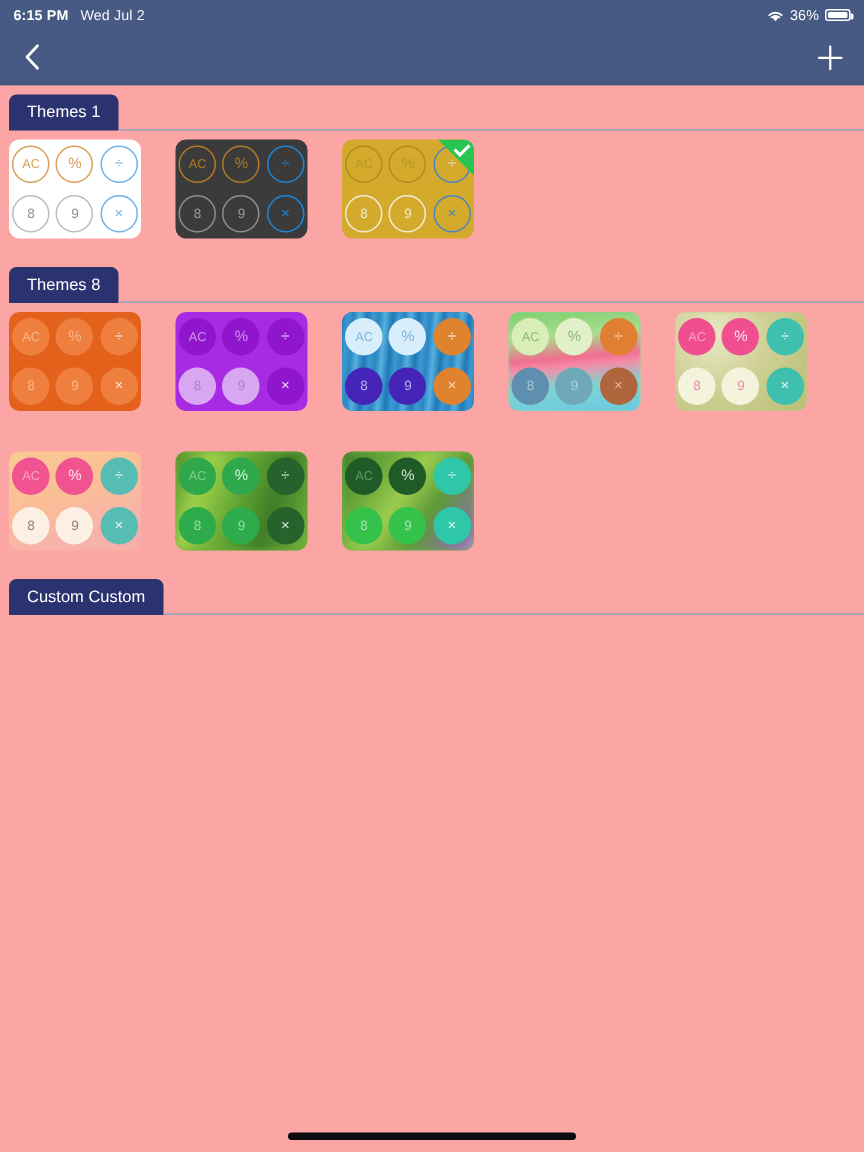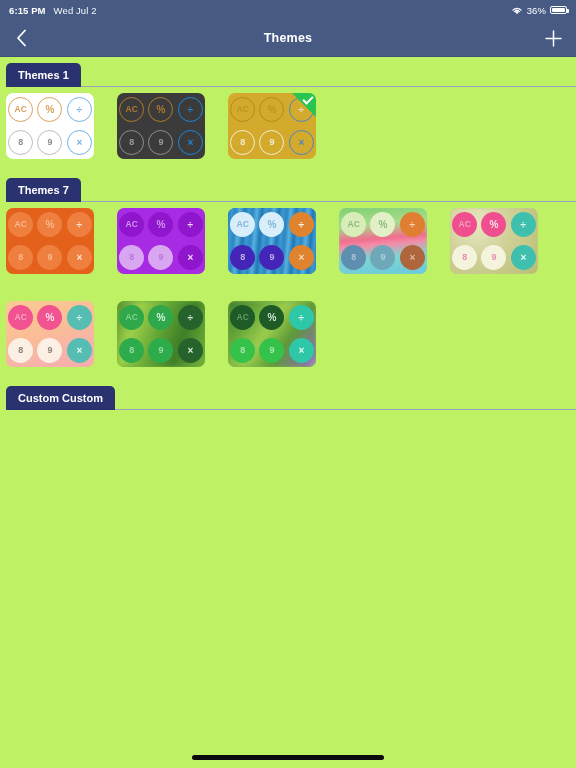--- a/index.html
+++ b/index.html
@@ -55,21 +55,21 @@
     flex: 1; text-align: center; color: #fff;
     font-size: 12.5px; font-weight: bold; letter-spacing: .2px;
   }
   .nav-add {
     position: absolute; right: 10px; top: 0; bottom: 0;
     width: 26px; display: flex; align-items: center; justify-content: center;
     color: #fff; cursor: pointer;
   }
 
   
-  .content { position: absolute; top: 57px; left: 0; right: 0; bottom: 0; background: #bef264; overflow: hidden; font-weight: bold; }
+  .content { position: absolute; top: 57px; left: 0; right: 0; bottom: 0; background: #fca5a5; overflow: hidden; }
 
   .section { padding: 0; }
   .section-header-row { display: flex; align-items: flex-end; height: 30px; padding-left: 6px; }
   .section-tab {
     background: #2b3270;
     color: #ffffff;
     font-size: 11px;
     padding: 7px 12px 6px 12px;
     border-radius: 5px 5px 0 0;
     line-height: 1;
@@ -147,21 +147,20 @@
       </span>
   </span>
 </div>
 
 <div class="navbar">
   <div class="nav-back">
     <svg width="11" height="18" viewBox="0 0 11 18">
       <path d="M9 1.5 L2 9 L9 16.5" stroke="#ffffff" stroke-width="1.8" fill="none" stroke-linecap="round" stroke-linejoin="round"></path>
     </svg>
   </div>
-  <div class="nav-title">Themes</div>
   <div class="nav-add">
     <svg width="19" height="19" viewBox="0 0 19 19">
       <path d="M9.5 2 V17 M2 9.5 H17" stroke="#ffffff" stroke-width="1.5" stroke-linecap="round"></path>
     </svg>
   </div>
 </div>
 
 <div class="content">
 
   <div class="section">
@@ -204,21 +203,21 @@
           <div class="check-corner"></div>
           <div class="check-mark"></div>
         </div>
       </div>
 
     </div>
   </div>
 
   <div class="section">
     <div class="section-header-row">
-      <div class="section-tab">Themes 7</div>
+      <div class="section-tab">Themes 8</div>
       <div class="section-rule"></div>
     </div>
     <div class="cards">
 
       <div class="card-slot">
         <div class="card" style="background:#e4611b;">
           <div class="btn op" style="background:#ef7f3f;color:#f7b98f;font-size:8.5px;">AC</div>
           <div class="btn op" style="background:#ef7f3f;color:#f7b98f;">%</div>
           <div class="btn op" style="background:#ef7f3f;color:#fde7d7;">÷</div>
           <div class="btn" style="background:#ef7f3f;color:#f7b98f;">8</div>

